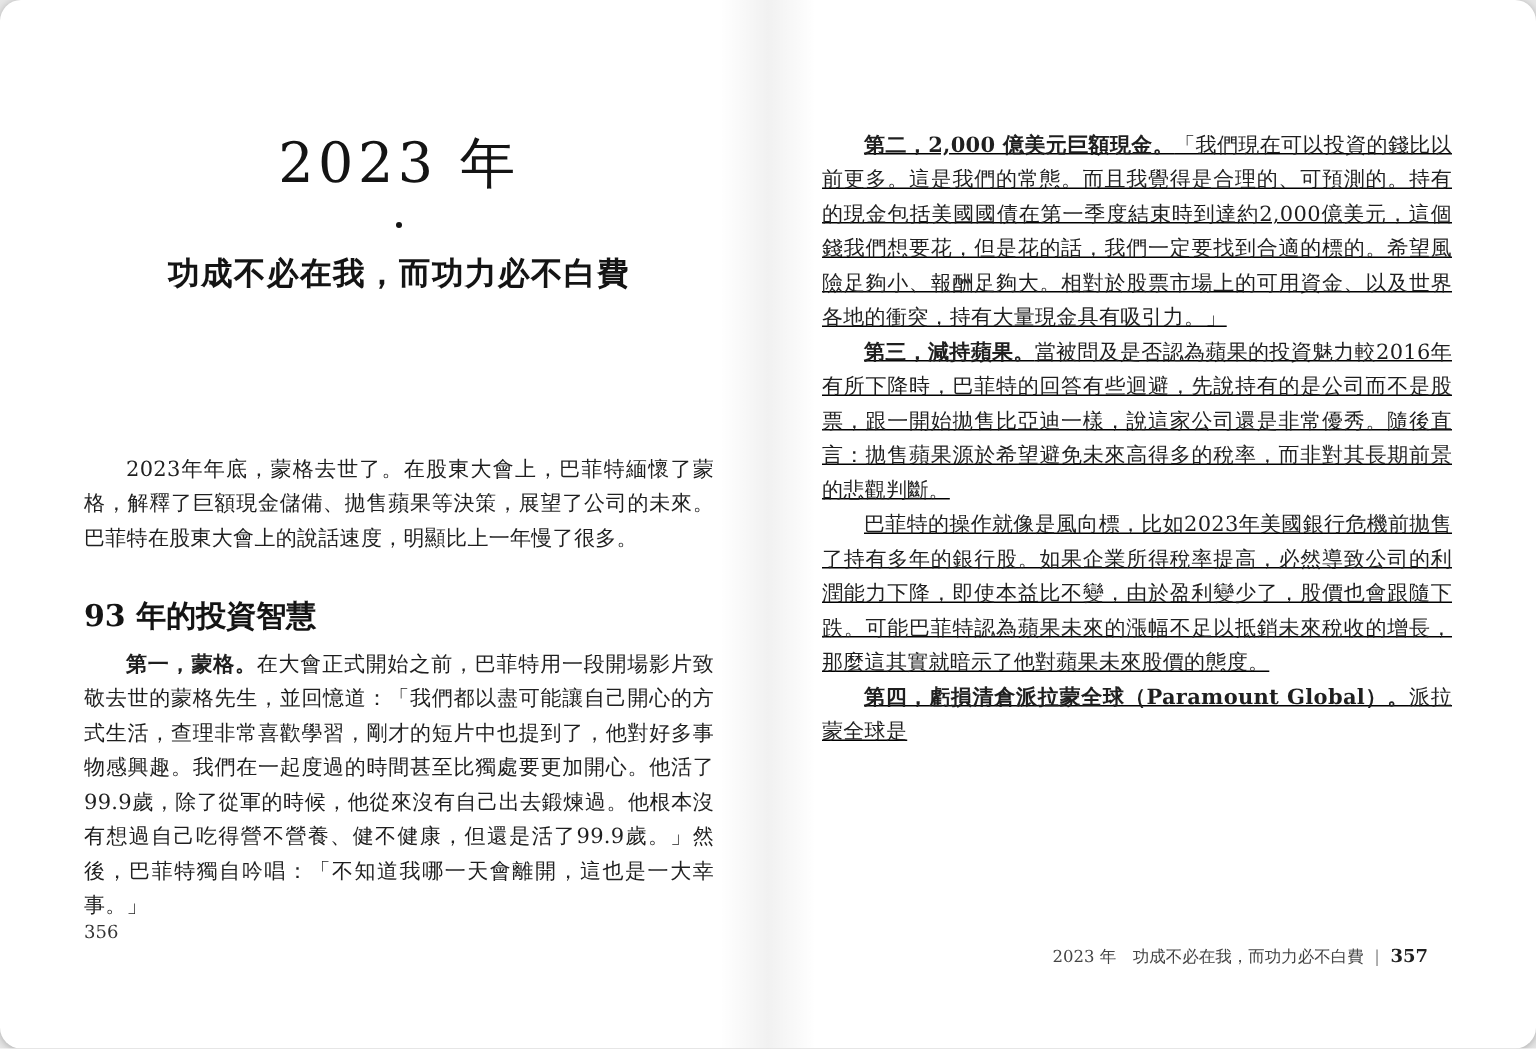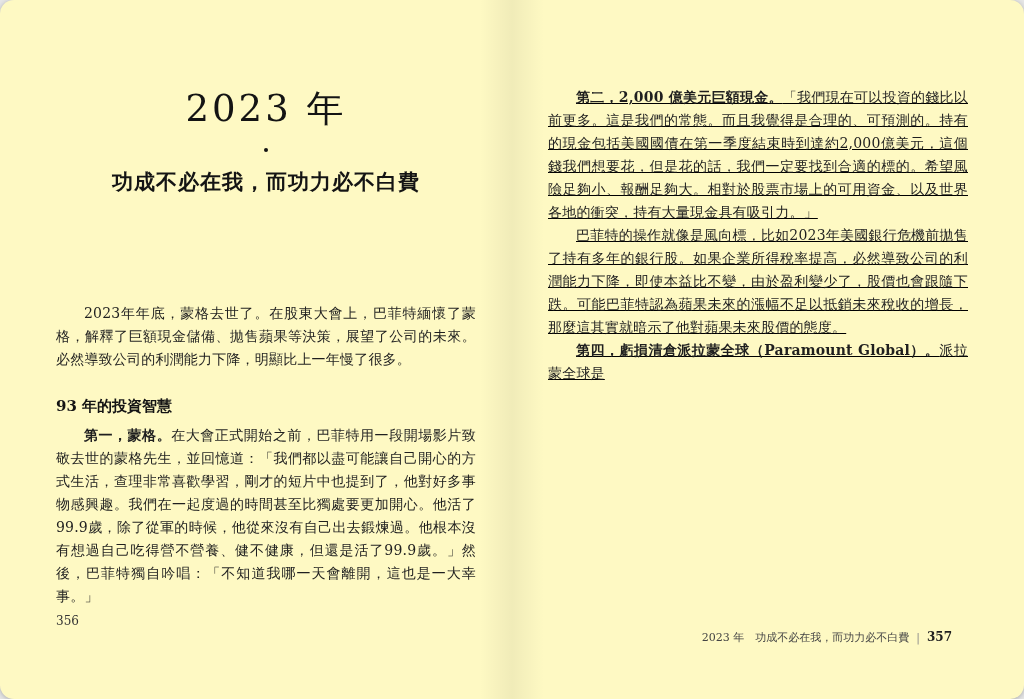--- a/index.html
+++ b/index.html
@@ -5,21 +5,21 @@
   * { margin:0; padding:0; box-sizing:border-box; }
   html,body { width:1024px; height:699px; }
   body {
     background:#e6e6e6;
     font-family:"DejaVu Serif","Liberation Serif",serif;
     overflow:hidden;
   }
   .spread {
     position:relative;
     width:1024px; height:699px;
-    background:#fef9c3;
+    background:#ffffff;
     border-radius:14px;
     box-shadow:0 1px 5px rgba(0,0,0,0.25);
     display:flex;
     overflow:hidden;
   }
   .page { position:relative; width:512px; height:100%; }
   .page-left  { padding:0 36px 0 56px; }
   .page-right { padding:0 56px 0 36px;text-decoration:underline; }
 
   .gutter {
@@ -55,21 +55,21 @@
     text-align:justify;
     color:#1f1f1f;
     letter-spacing:0.2px;
   }
   .para { text-indent:2em; }
   .lead { font-weight:bold; }
 
   .intro-para { margin-top:106px; }
   .section-heading {
     margin-top:26px;
-    font-size:15px;
+    font-size:20px;
     font-weight:bold;
     color:#141414;
   }
   .left-body { margin-top:8px; }
 
   .right-content { padding-top:86px; }
 
   .footer-left {
     position:absolute; left:56px; bottom:71px;
     font-size:12px; color:#333;
@@ -85,34 +85,35 @@
 </head>
 <body>
 
 <div class="spread">
 
   <div class="page page-left">
     <div class="chapter-year">2023 年</div>
     <div class="title-dot"></div>
     <div class="chapter-subtitle">功成不必在我，而功力必不白費</div>
 
-    <p class="body-text para intro-para">2023年年底，蒙格去世了。在股東大會上，巴菲特緬懷了蒙格，解釋了巨額現金儲備、拋售蘋果等決策，展望了公司的未來。必然導致公司的利潤能力下降，明顯比上一年慢了很多。</p>
+    <p class="body-text para intro-para">2023年年底，蒙格去世了。在股東大會上，巴菲特緬懷了蒙格，解釋了巨額現金儲備、拋售蘋果等決策，展望了公司的未來。巴菲特在股東大會上的說話速度，明顯比上一年慢了很多。</p>
 
     <h3 class="section-heading">93 年的投資智慧</h3>
 
     <p class="body-text para left-body"><span class="lead">第一，蒙格。</span><span>在大會正式開始之前，巴菲特用一段開場影片致敬去世的蒙格先生，並回憶道：「我們都以盡可能讓自己開心的方式生活，查理非常喜歡學習，剛才的短片中也提到了，他對好多事物感興趣。我們在一起度過的時間甚至比獨處要更加開心。他活了99.9歲，除了從軍的時候，他從來沒有自己出去鍛煉過。他根本沒有想過自己吃得營不營養、健不健康，但還是活了99.9歲。」然後，巴菲特獨自吟唱：「不知道我哪一天會離開，這也是一大幸事。」</span></p>
 
     <div class="footer-left">356</div>
   </div>
 
   <div class="page page-right">
     <div class="right-content">
 
       <p class="body-text para"><span class="lead">第二，2,000 億美元巨額現金。</span><span>「我們現在可以投資的錢比以前更多。這是我們的常態。而且我覺得是合理的、可預測的。持有的現金包括美國國債在第一季度結束時到達約2,000億美元，這個錢我們想要花，但是花的話，我們一定要找到合適的標的。希望風險足夠小、報酬足夠大。相對於股票市場上的可用資金、以及世界各地的衝突，持有大量現金具有吸引力。」</span></p>
 
+      <p class="body-text para"><span class="lead">第三，減持蘋果。</span><span>當被問及是否認為蘋果的投資魅力較2016年有所下降時，巴菲特的回答有些迴避，先說持有的是公司而不是股票，跟一開始拋售比亞迪一樣，說這家公司還是非常優秀。隨後直言：拋售蘋果源於希望避免未來高得多的稅率，而非對其長期前景的悲觀判斷。</span></p>
 
 
       <p class="body-text para"><span>巴菲特的操作就像是風向標，比如2023年美國銀行危機前拋售了持有多年的銀行股。如果企業所得稅率提高，必然導致公司的利潤能力下降，即使本益比不變，由於盈利變少了，股價也會跟隨下跌。可能巴菲特認為蘋果未來的漲幅不足以抵銷未來稅收的增長，那麼這其實就暗示了他對蘋果未來股價的態度。</span></p>
 
       <p class="body-text para"><span class="lead">第四，虧損清倉派拉蒙全球（Paramount Global）。</span><span>派拉蒙全球是</span></p>
 
     </div>
 
     <div class="footer-right"><span>2023 年　功成不必在我，而功力必不白費</span><span class="sep">|</span><span class="pagenum">357</span></div>
   </div>

